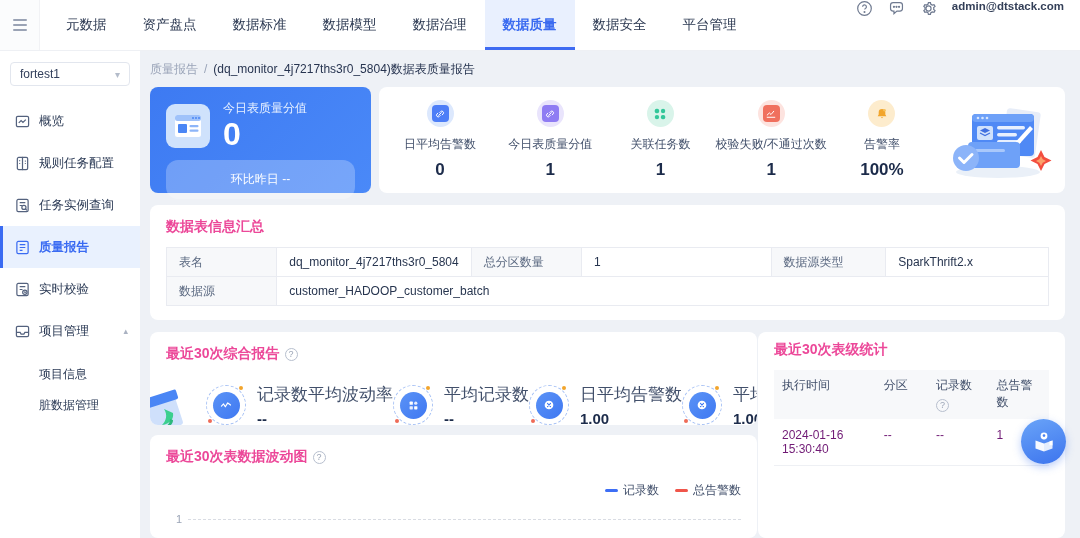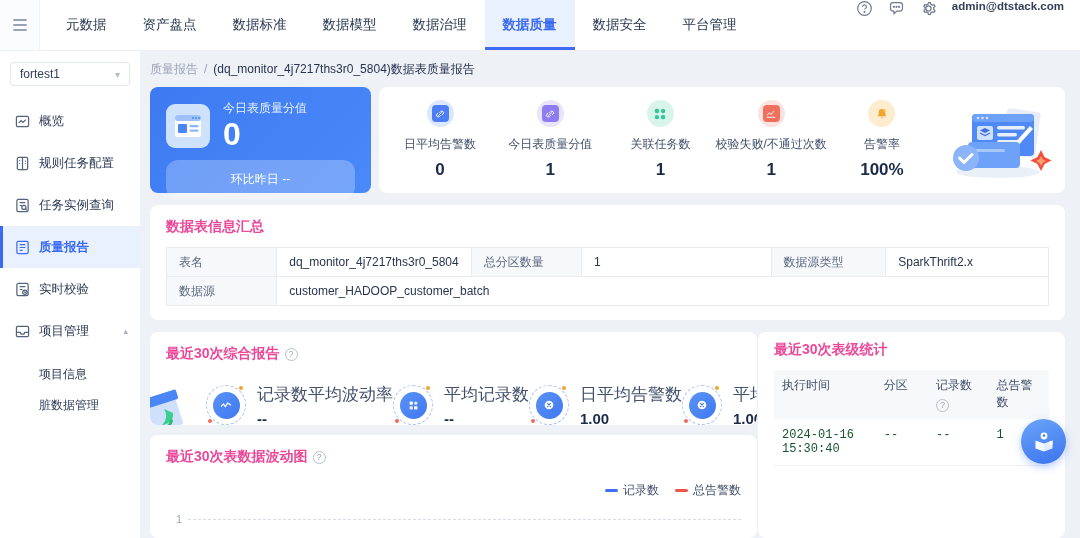--- a/index.html
+++ b/index.html
@@ -85,21 +85,21 @@
   .legend-row { display:flex; justify-content:flex-end; gap:16px; margin-top:16px; }
   .legend-item { display:flex; align-items:center; gap:5px; font-size:12px; color:#42506b; cursor:pointer; }
   .legend-dash { width:13px; height:3px; border-radius:2px; }
   .axis-row { display:flex; align-items:center; margin-top:14px; }
   .y-tick { width:22px; text-align:right; padding-right:6px; font-size:11px; color:#9aa4b6; }
   .grid-line { flex:1; border-top:1px dashed #d9dce3; }
 
   .level-card { flex:1; background:#fff; border-radius:8px; padding:9px 16px; }
   .level-table { width:100%; border-collapse:collapse; margin-top:11px; }
   .level-table th { background:#f7f8fa; font-size:12px; color:#42506b; font-weight:normal; text-align:left; padding:7px 8px; vertical-align:top; }
-  .level-table td { font-size:12px; color:#14532d; padding:9px 8px; border-bottom:1px solid #eef0f4; vertical-align:top;font-family:Liberation Mono, monospace; }
+  .level-table td { font-size:12px; color:#701a75; padding:9px 8px; border-bottom:1px solid #eef0f4; vertical-align:top; }
   .th-q { display:block; margin-top:3px; }
 
   .map-fab { position:absolute; top:419px; right:14px; width:45px; height:45px; border-radius:50%; background:linear-gradient(160deg,#6aa4f8,#3c74ee); box-shadow:0 3px 8px rgba(60,116,238,.35); display:flex; align-items:center; justify-content:center; cursor:pointer; z-index:5; }
 </style>
 </head>
 <body>
 
 <div class="page">
 
   <div class="header">

